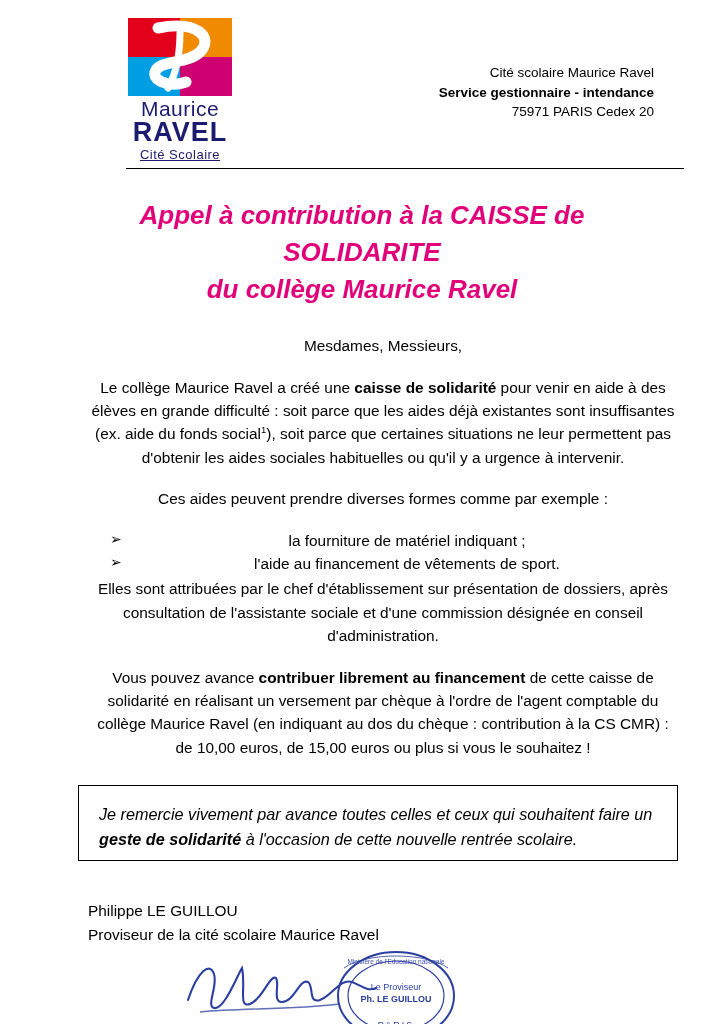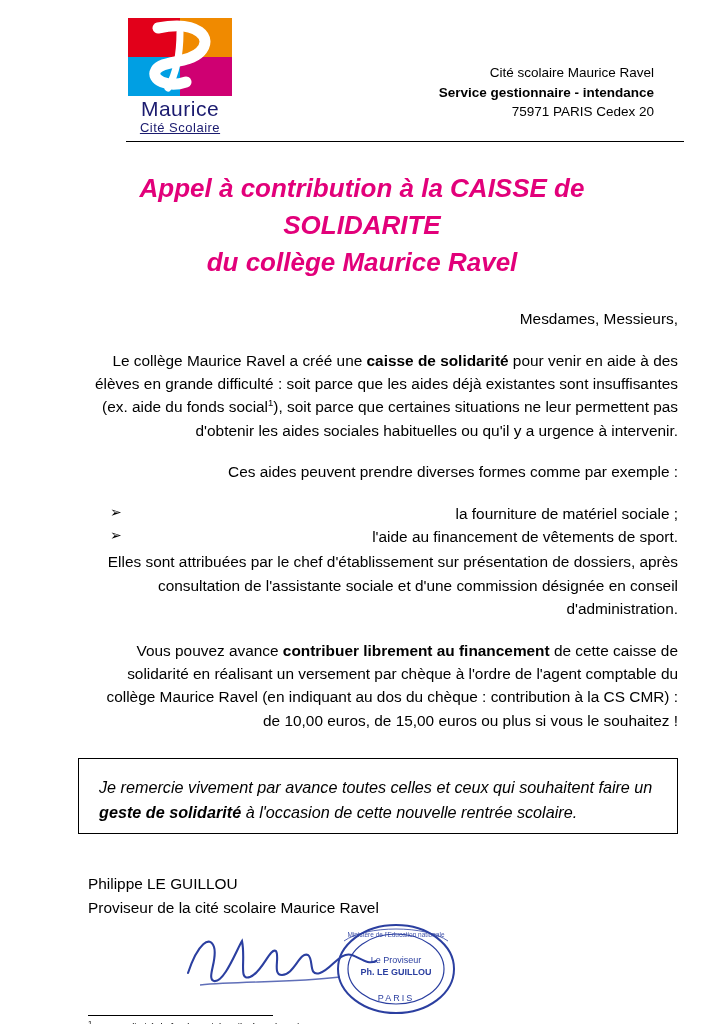--- a/index.html
+++ b/index.html
@@ -116,21 +116,21 @@
     font-size: 26px;
     line-height: 1.42;
     margin: 28px 60px 0 60px;
   }
 
   
   .body {
     margin: 26px 46px 0 88px;
     font-size: 15.4px;
     line-height: 1.52;
-    text-align: right;
+    text-align: center;
   }
   .body p { margin: 0 0 18px 0; }
   .salutation { margin-bottom: 20px; }
   b { font-weight: bold; }
 
   .sup { font-size: 9.5px; vertical-align: super; }
 
   ul.bullets {
     list-style: none;
     margin: 2px 0 2px 0;
@@ -215,20 +215,21 @@
         <div class="logo-q1"></div>
         <div class="logo-q2"></div>
         <div class="logo-q3"></div>
         <div class="logo-q4"></div>
         <svg class="logo-swirl" viewBox="0 0 104 78">
           <path d="M30 10 C70 2, 86 20, 72 34 C60 46, 34 42, 28 52 C22 62, 40 70, 58 64" fill="none" stroke="#ffffff" stroke-width="11" stroke-linecap="round"></path>
           <path d="M52 14 C52 36, 48 56, 40 70" fill="none" stroke="#ffffff" stroke-width="7" stroke-linecap="round"></path>
         </svg>
       </div>
       <div class="logo-name">Maurice</div>
+      <div class="logo-name-2">RAVEL</div>
       <div class="logo-sub">Cité Scolaire</div>
     </div>
 
     <div class="address">
       <div>Cité scolaire Maurice Ravel</div>
       <div class="bold">Service gestionnaire - intendance</div>
       <div>75971 PARIS Cedex 20</div>
     </div>
   </div>
   <div class="header-rule"></div>
@@ -242,21 +243,21 @@
 
     <p class="salutation">Mesdames, Messieurs,</p>
 
     <p>
       <span>Le collège Maurice Ravel a créé une </span><b>caisse de solidarité</b><span> pour venir en aide à des élèves en grande difficulté : soit parce que les aides déjà existantes sont insuffisantes (ex. aide du fonds social</span><span class="sup">1</span><span>), soit parce que certaines situations ne leur permettent pas d'obtenir les aides sociales habituelles ou qu'il y a urgence à intervenir.</span>
     </p>
 
     <p class="tight">Ces aides peuvent prendre diverses formes comme par exemple :</p>
 
     <ul class="bullets">
-      <li>la fourniture de matériel sociale ;</li>
+      <li>la fourniture de matériel indiquant ;</li>
       <li>l'aide au financement de vêtements de sport.</li>
     </ul>
 
     <p>Elles sont attribuées par le chef d'établissement sur présentation de dossiers, après consultation de l'assistante sociale et d'une commission désignée en conseil d'administration.</p>
 
     <p>
       <span>Vous pouvez avance </span><b>contribuer librement au financement</b><span> de cette caisse de solidarité en réalisant un versement par chèque à l'ordre de l'agent comptable du collège Maurice Ravel (en indiquant au dos du chèque : contribution à la CS CMR) : de 10,00 euros, de 15,00 euros ou plus si vous le souhaitez !</span>
     </p>
   </div>
 

